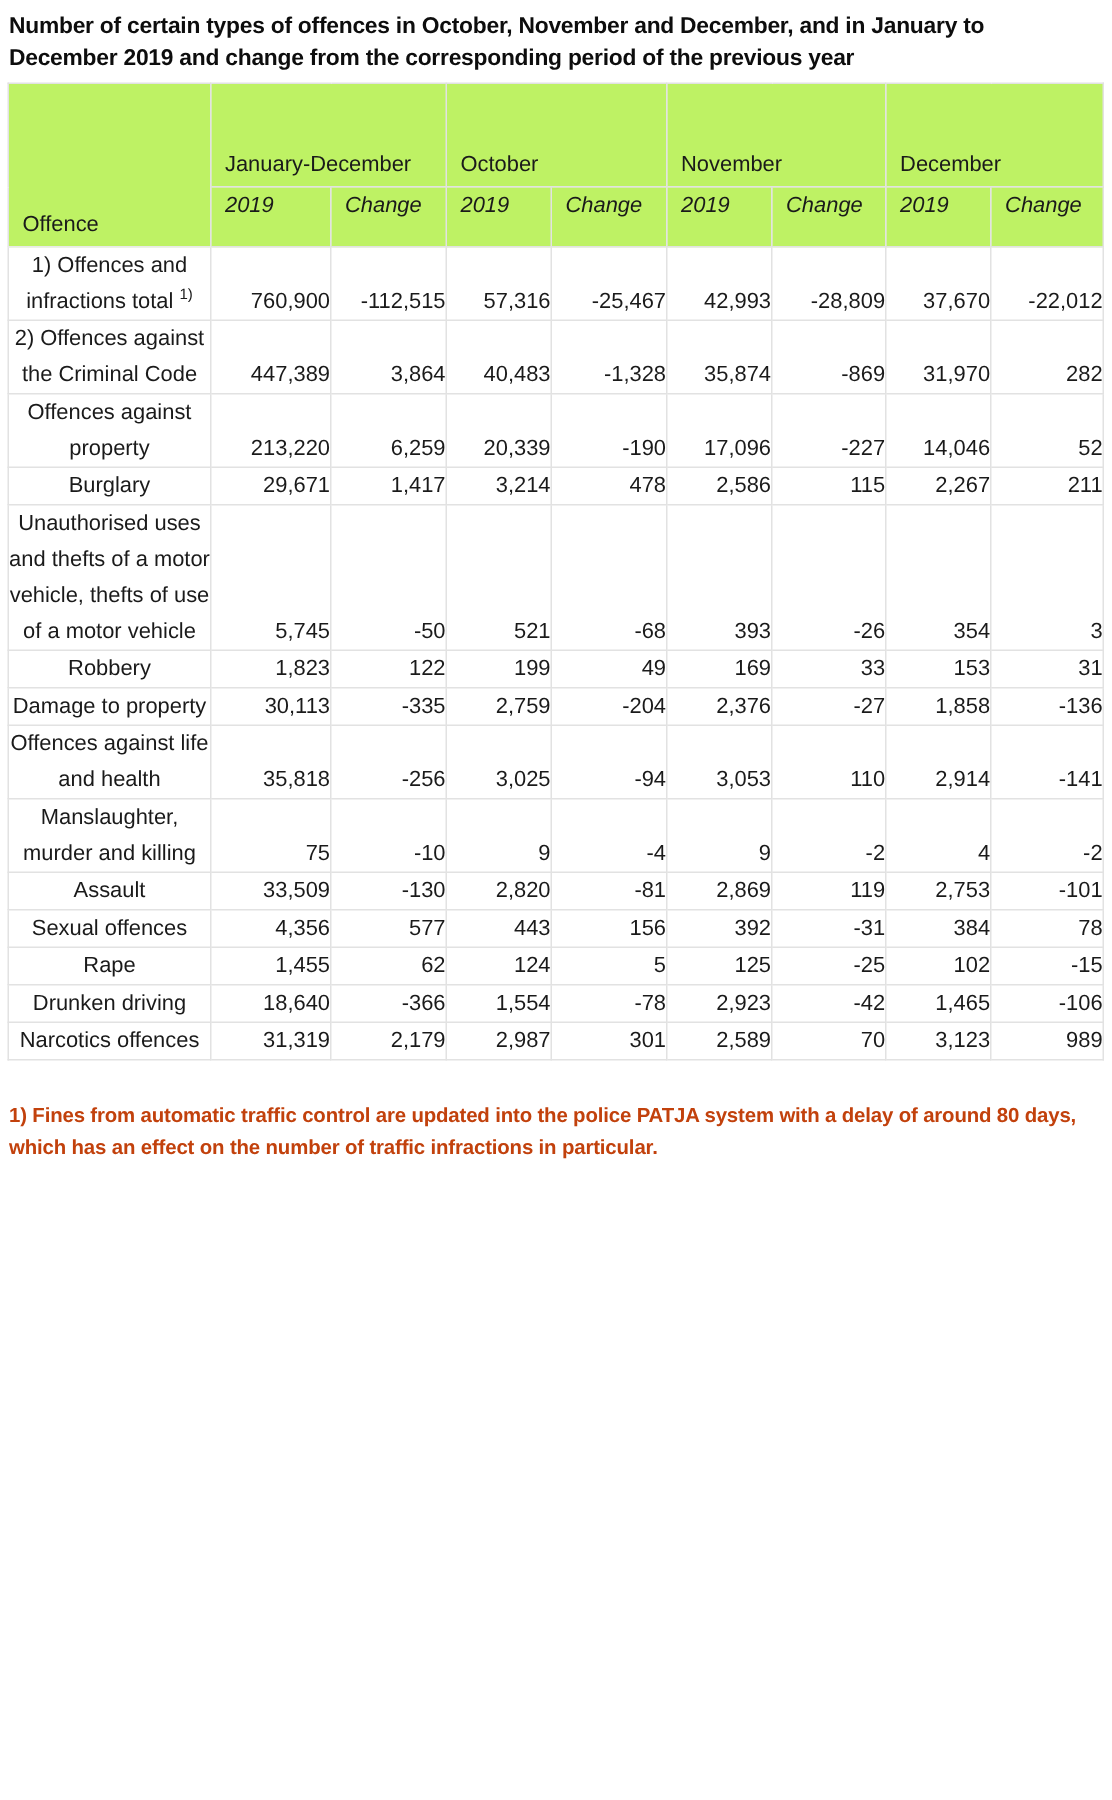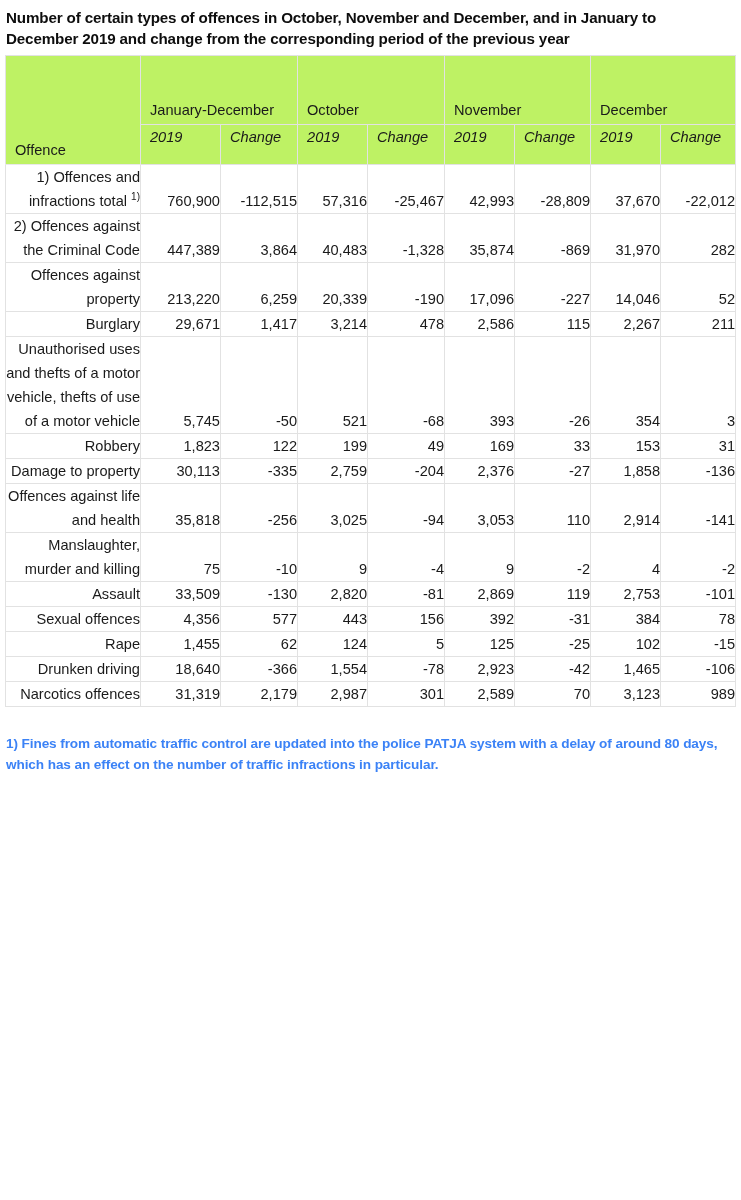--- a/index.html
+++ b/index.html
@@ -70,21 +70,21 @@
   thead th.num {
     text-align: left;
   }
   
   tbody td {
     background: #ffffff;
     padding: 5px 9px 7px 9px;
     line-height: 24px;
   }
   tbody td.label {
-    text-align: right;
+    text-align: center;
     white-space: normal;
     word-break: normal;
   }
   tbody td.val {
     text-align: right;
     white-space: nowrap;
   }
   sup.fn {
     font-size: 10px;
     vertical-align: super;
@@ -98,21 +98,21 @@
   col.c-d { width: 77px; }
   col.c-e { width: 70px; }
   col.c-f { width: 76px; }
   col.c-g { width: 70px; }
   col.c-h { width: 75px; }
 
   .footnote {
     font-size: 13.6px;
     font-weight: bold;
     line-height: 21px;
-    color: #3b82f6;
+    color: #c2410c;
     padding: 26px 10px 0 6px;
     letter-spacing: -0.1px;
   }
 </style>
 </head>
 <body>
 
 <div class="page">
 
   <div class="title">Number of certain types of offences in October, November and December, and in January to December 2019 and change from the corresponding period of the previous year</div>

